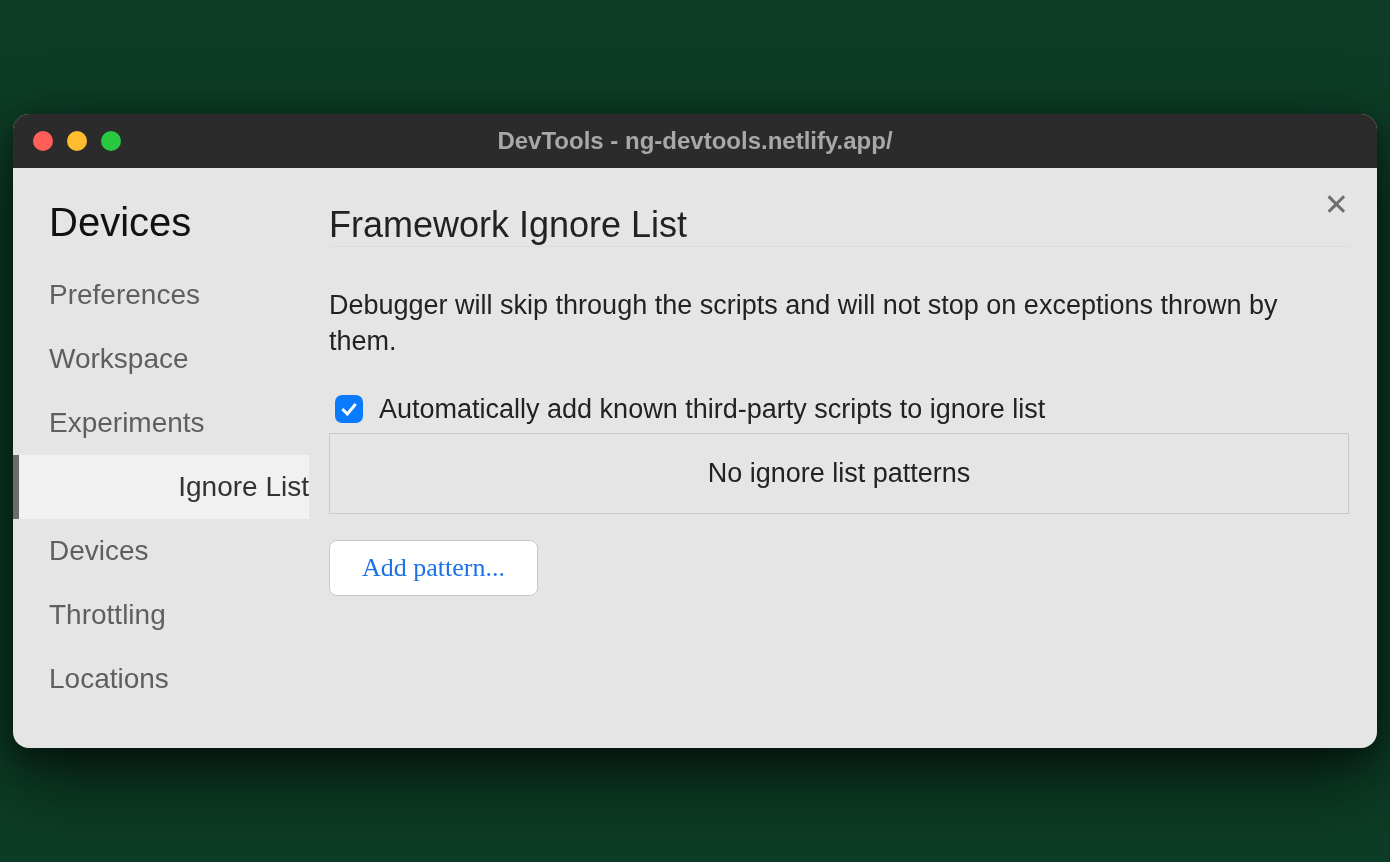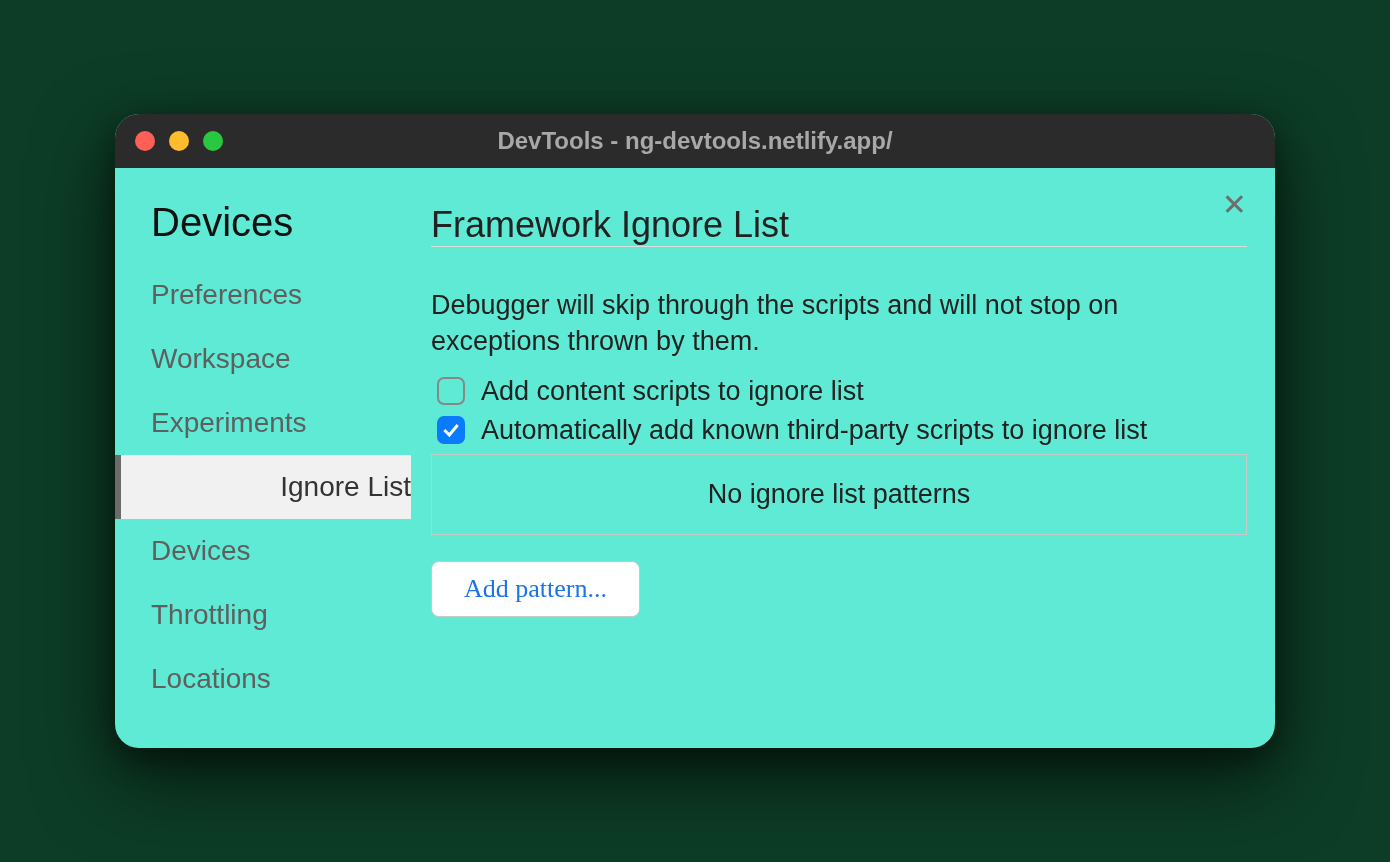--- a/index.html
+++ b/index.html
@@ -10,23 +10,23 @@
     body {
       font-family: -apple-system, BlinkMacSystemFont, "Segoe UI", Helvetica, Arial, sans-serif;
       background: #0d3d26;
       width: 1390px;
       height: 862px;
       display: flex;
       align-items: center;
       justify-content: center;
     }
     .window {
-      width: 1160px;
-      background: #5eead4;
-      border-radius: 24px;
+      width: 1364px;
+      background: #e5e5e5;
+      border-radius: 16px;
       overflow: hidden;
       box-shadow: 0 30px 80px rgba(0,0,0,0.6), 0 10px 30px rgba(0,0,0,0.4);
     }
     .titlebar {
       background: #2b2b2b;
       height: 54px;
       display: flex;
       align-items: center;
       padding: 0 20px;
       position: relative;
@@ -105,21 +105,21 @@
       font-size: 36px;
       font-weight: 500;
       color: #222;
       border-bottom: 1px solid #ddd;
       margin-bottom: 40px;
     }
     .description {
       font-size: 27px;
       color: #222;
       line-height: 1.35;
-      margin-bottom: 16px;
+      margin-bottom: 34px;
     }
     .checkbox-row {
       display: flex;
       align-items: center;
       gap: 16px;
       margin-bottom: 8px;
       padding-left: 6px;
     }
     .checkbox {
       width: 28px;
@@ -208,26 +208,20 @@
       </div>
       <div class="sidebar-item">
         <span>Locations</span>
       </div>
     </div>
 
     <div class="main">
       <div class="page-title">Framework Ignore List</div>
       <div class="description">Debugger will skip through the scripts and will not stop on exceptions thrown by them.</div>
 
-      <div class="checkbox-row">
-        <div class="checkbox">
-          
-        </div>
-        <span class="checkbox-label">Add content scripts to ignore list</span>
-      </div>
 
       <div class="checkbox-row">
         <div class="checkbox checked">
           <svg viewBox="0 0 24 24">
               <polyline points="4 12 10 18 20 6"></polyline>
             </svg>
         </div>
         <span class="checkbox-label">Automatically add known third-party scripts to ignore list</span>
       </div>
 

